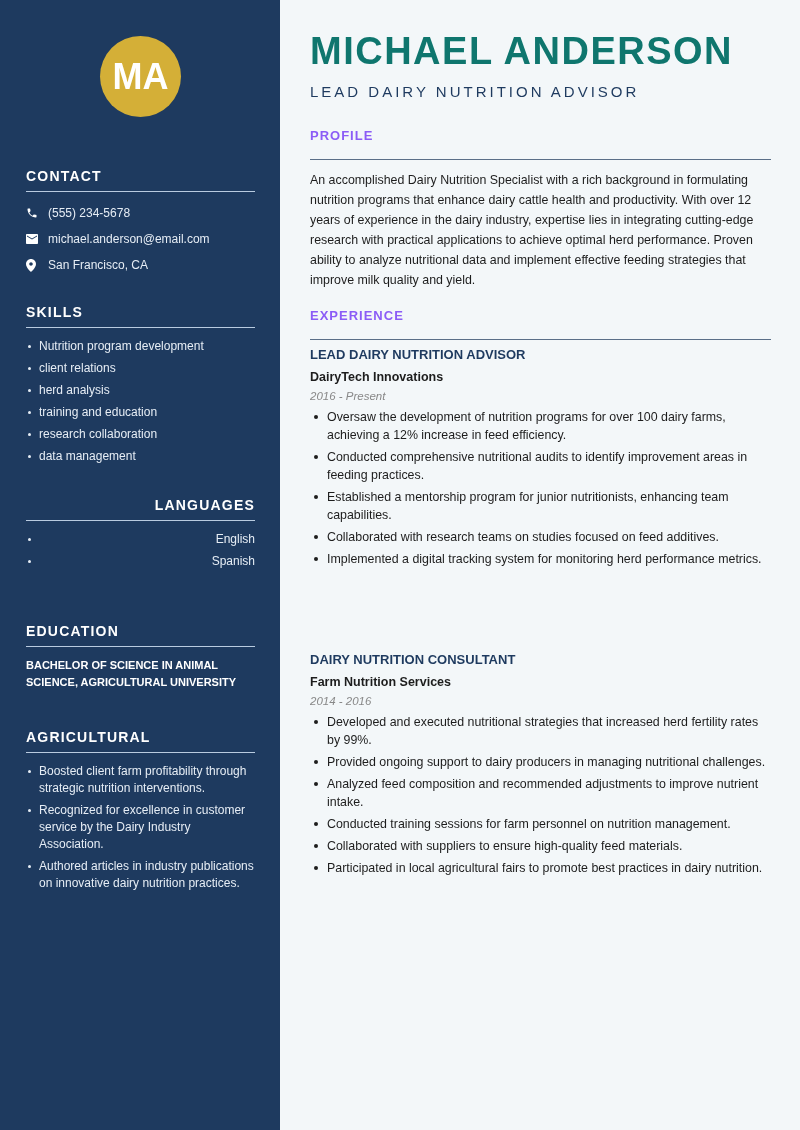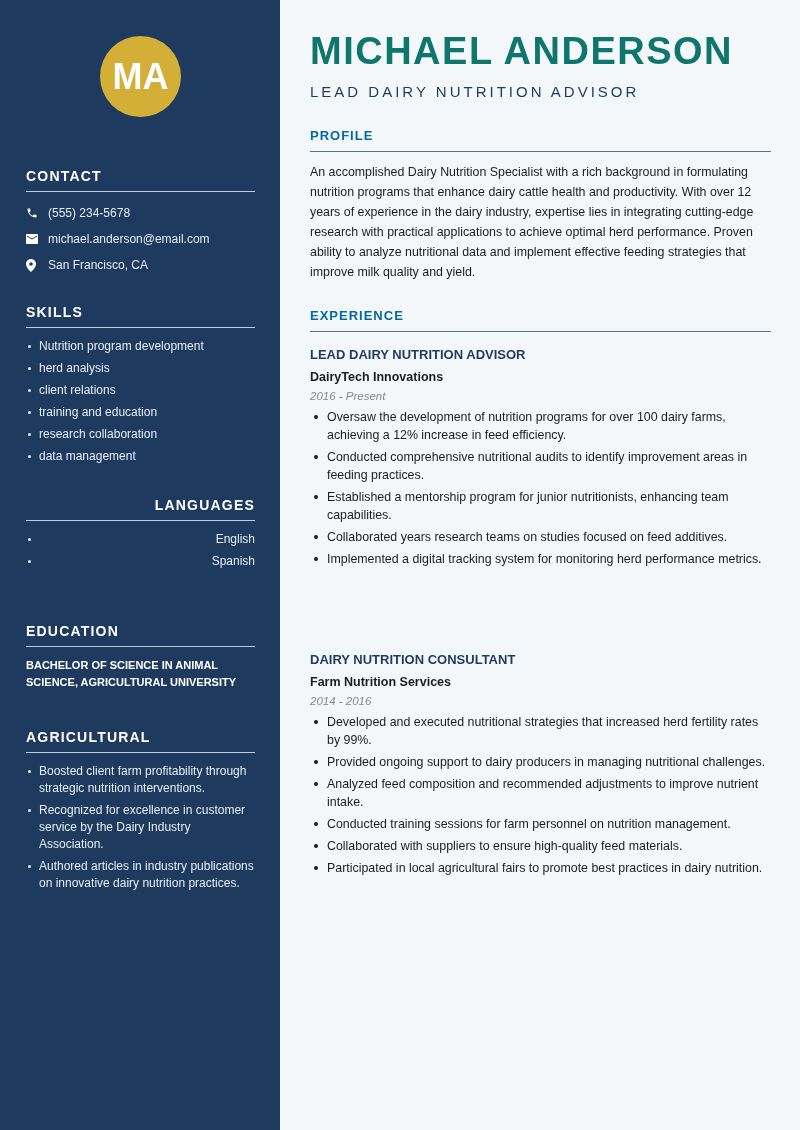--- a/index.html
+++ b/index.html
@@ -42,22 +42,22 @@
   .name {
     position: absolute; top: 30px; left: 0; font-weight: bold; font-size: 38px;
     color: #0f766e; letter-spacing: 1.5px; white-space: nowrap;
   }
   .title {
     position: absolute; top: 83px; left: 0; font-size: 15px; color: #1e3a5f;
     letter-spacing: 3px; white-space: nowrap;
   }
   .main-section { position: absolute; left: 0; width: 461px; }
   .main-heading {
-    font-weight: bold; font-size: 13px; letter-spacing: 1px; color: #0369a1;
-    padding-bottom: 8px; border-bottom: 1.5px solid #5a6f88;
+    font-weight: bold; font-size: 13px; letter-spacing: 1px; color: #8b5cf6;
+    padding-bottom: 16px; border-bottom: 1.5px solid #5a6f88;
   }
   .profile-text { font-size: 12.4px; line-height: 20px; color: #1d1d1d; margin-top: 10px; }
   .job { position: absolute; left: 0; width: 461px; }
   .job-title { font-weight: bold; font-size: 13px; color: #1e3a5f; }
   .company { font-weight: bold; font-size: 12.5px; color: #1d1d1d; margin-top: 8px; }
   .dates { font-style: italic; font-size: 11.5px; color: #888888; margin-top: 6px; }
   .bullets { list-style: none; margin-top: 6px; }
   .bullets li {
     position: relative; padding-left: 17px; font-size: 12.4px; line-height: 18px;
     color: #1d1d1d; margin-bottom: 4px;
@@ -102,22 +102,22 @@
         </span>
         <span>San Francisco, CA</span>
       </div>
     </div>
   </section>
 
   <section class="side-section" style="top:304px;">
     <h2 class="side-heading">SKILLS</h2>
     <ul class="side-list">
       <li>Nutrition program development</li>
+      <li>client relations</li>
       <li>herd analysis</li>
-      <li>client relations</li>
       <li>training and education</li>
       <li>research collaboration</li>
       <li>data management</li>
     </ul>
   </section>
 
   <section class="side-section" style="top:497px;text-align:right;">
     <h2 class="side-heading">LANGUAGES</h2>
     <ul class="side-list">
       <li>English</li>
@@ -154,21 +154,21 @@
   </section>
 
   <div class="job" style="top:347px;">
     <h3 class="job-title">LEAD DAIRY NUTRITION ADVISOR</h3>
     <div class="company">DairyTech Innovations</div>
     <div class="dates">2016 - Present</div>
     <ul class="bullets">
       <li>Oversaw the development of nutrition programs for over 100 dairy farms, achieving a 12% increase in feed efficiency.</li>
       <li>Conducted comprehensive nutritional audits to identify improvement areas in feeding practices.</li>
       <li>Established a mentorship program for junior nutritionists, enhancing team capabilities.</li>
-      <li>Collaborated years research teams on studies focused on feed additives.</li>
+      <li>Collaborated with research teams on studies focused on feed additives.</li>
       <li>Implemented a digital tracking system for monitoring herd performance metrics.</li>
     </ul>
   </div>
 
   <div class="job" style="top:652px;">
     <h3 class="job-title">DAIRY NUTRITION CONSULTANT</h3>
     <div class="company">Farm Nutrition Services</div>
     <div class="dates">2014 - 2016</div>
     <ul class="bullets">
       <li>Developed and executed nutritional strategies that increased herd fertility rates by 99%.</li>

